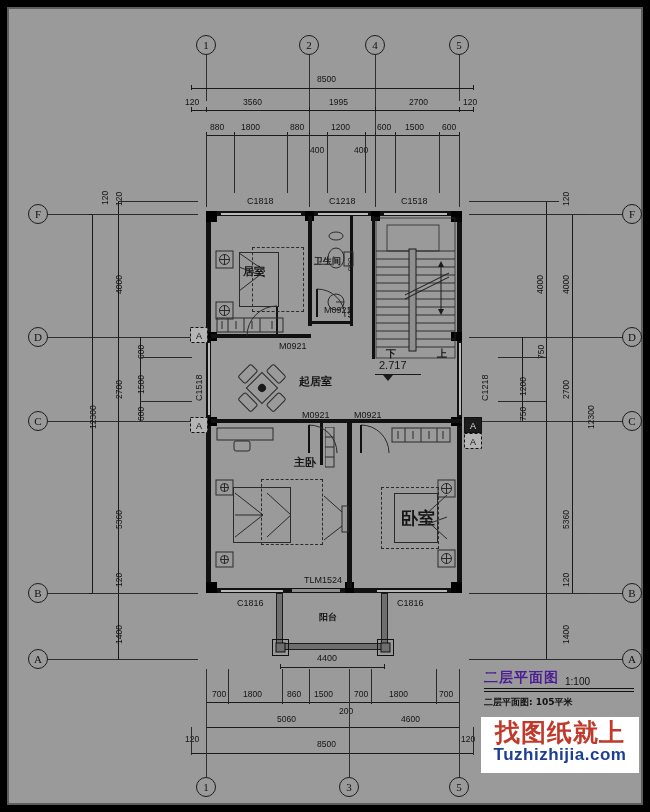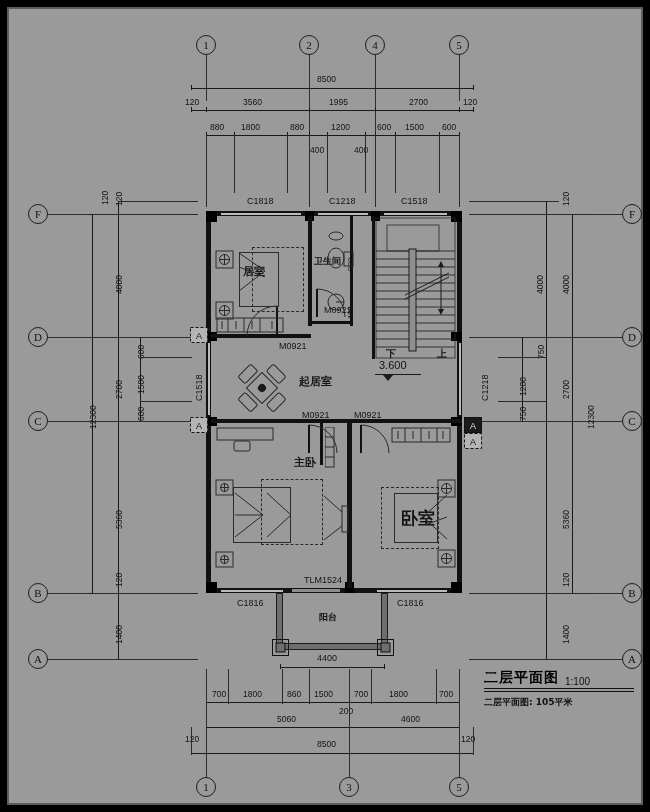--- a/index.html
+++ b/index.html
@@ -19,21 +19,21 @@
   .wallg{position:absolute;background:#6e6e6e;border:1px solid #1d1d1d;box-sizing:border-box;}
   .col{position:absolute;background:#000;}
   .win{position:absolute;background:#b9b9b9;border-top:1px solid #111;border-bottom:1px solid #111;box-sizing:border-box;}
   .winv{position:absolute;background:#b9b9b9;border-left:1px solid #111;border-right:1px solid #111;box-sizing:border-box;}
   .furn{position:absolute;border:1px solid #2b2b2b;box-sizing:border-box;background:transparent;}
   .furnd{position:absolute;border:1px dashed #2b2b2b;box-sizing:border-box;}
   .tick{position:absolute;background:#1a1a1a;width:1px;height:5px;}
   .dimtxt{position:absolute;color:#131313;font-size:8.5px;line-height:9px;white-space:nowrap;}
   .arrowT{position:absolute;width:0;height:0;border-left:5px solid transparent;border-right:5px solid transparent;border-top:6px solid #1b1b1b;}
   #titleblock{position:absolute;}
-  .tbtitle{font-family:"DejaVu Sans",sans-serif;font-weight:bold;font-size:14px;color:#000000;letter-spacing:1px;}
+  .tbtitle{font-family:"DejaVu Sans",sans-serif;font-weight:bold;font-size:14px;color:#4c1d95;letter-spacing:1px;}
   .tbscale{font-family:"Liberation Sans",sans-serif;font-size:10px;color:#101010;}
   .tbrule{height:1px;background:#111;margin-top:1px;}
   .tbarea{font-family:"DejaVu Sans",sans-serif;font-weight:bold;font-size:9px;color:#101010;margin-top:4px;}
   #watermark{position:absolute;background:#fff;text-align:center;box-sizing:border-box;padding-top:2px;}
   #wm1{font-family:"DejaVu Sans",sans-serif;font-weight:bold;font-size:25px;color:#c0392b;line-height:27px;letter-spacing:1px;}
   #wm2{font-family:"Liberation Sans",sans-serif;font-weight:bold;font-size:17px;color:#1c3f94;line-height:18px;letter-spacing:0.5px;}
 </style>
 </head>
 <body>
 
@@ -255,21 +255,21 @@
   </svg>
   <div class="lbl" style="left:345px;top:402px;">M0921</div>
 
   <div class="lbl cn" style="left:234px;top:258px;font-size:11px;">居室</div>
   <div class="lbl cn" style="left:305px;top:248px;font-size:9px;">卫生间</div>
   <div class="lbl cn" style="left:290px;top:368px;font-size:11px;">起居室</div>
   <div class="lbl cn" style="left:285px;top:449px;font-size:11px;">主卧</div>
   <div class="lbl cn" style="left:392px;top:505px;font-size:17px;">卧室</div>
   <div class="lbl cn" style="left:310px;top:604px;font-size:9px;">阳台</div>
 
-  <div class="lbl" style="left:370px;top:352px;font-size:11px;font-family:'Liberation Sans',sans-serif;">3.600</div>
+  <div class="lbl" style="left:370px;top:352px;font-size:11px;font-family:'Liberation Sans',sans-serif;">2.717</div>
   <div class="ln hln" style="left:366px;top:365px;width:46px;"></div>
   <div class="arrowT" style="left:374px;top:366px;"></div>
 
   <svg width="42" height="100" style="position:absolute;left:303px;top:215px;">
     <ellipse cx="24" cy="12" rx="7" ry="4" fill="none" stroke="#2a2a2a" stroke-width="1"></ellipse>
     <ellipse cx="24" cy="34" rx="8" ry="10" fill="none" stroke="#2a2a2a" stroke-width="1"></ellipse>
     <rect x="32" y="28" width="9" height="14" fill="none" stroke="#2a2a2a" stroke-width="1"></rect>
     <circle cx="24" cy="78" r="8" fill="none" stroke="#2a2a2a" stroke-width="1"></circle>
     <line x1="24" y1="78" x2="32" y2="78" stroke="#2a2a2a" stroke-width="1"></line>
   </svg>
@@ -488,15 +488,19 @@
   <div id="titleblock" style="left:475px;top:660px;width:150px;">
     <div style="display:flex;align-items:flex-end;gap:6px;">
       <div class="tbtitle">二层平面图</div>
       <div class="tbscale">1:100</div>
     </div>
     <div class="tbrule"></div>
     <div class="tbrule" style="margin-top:2px;"></div>
     <div class="tbarea">二层平面图: 105平米</div>
   </div>
 
+  <div id="watermark" style="left:472px;top:708px;width:158px;height:56px;">
+    <div id="wm1">找图纸就上</div>
+    <div id="wm2">Tuzhizhijia.com</div>
+  </div>
 
 </div>
 </div>
 
 </body></html>

